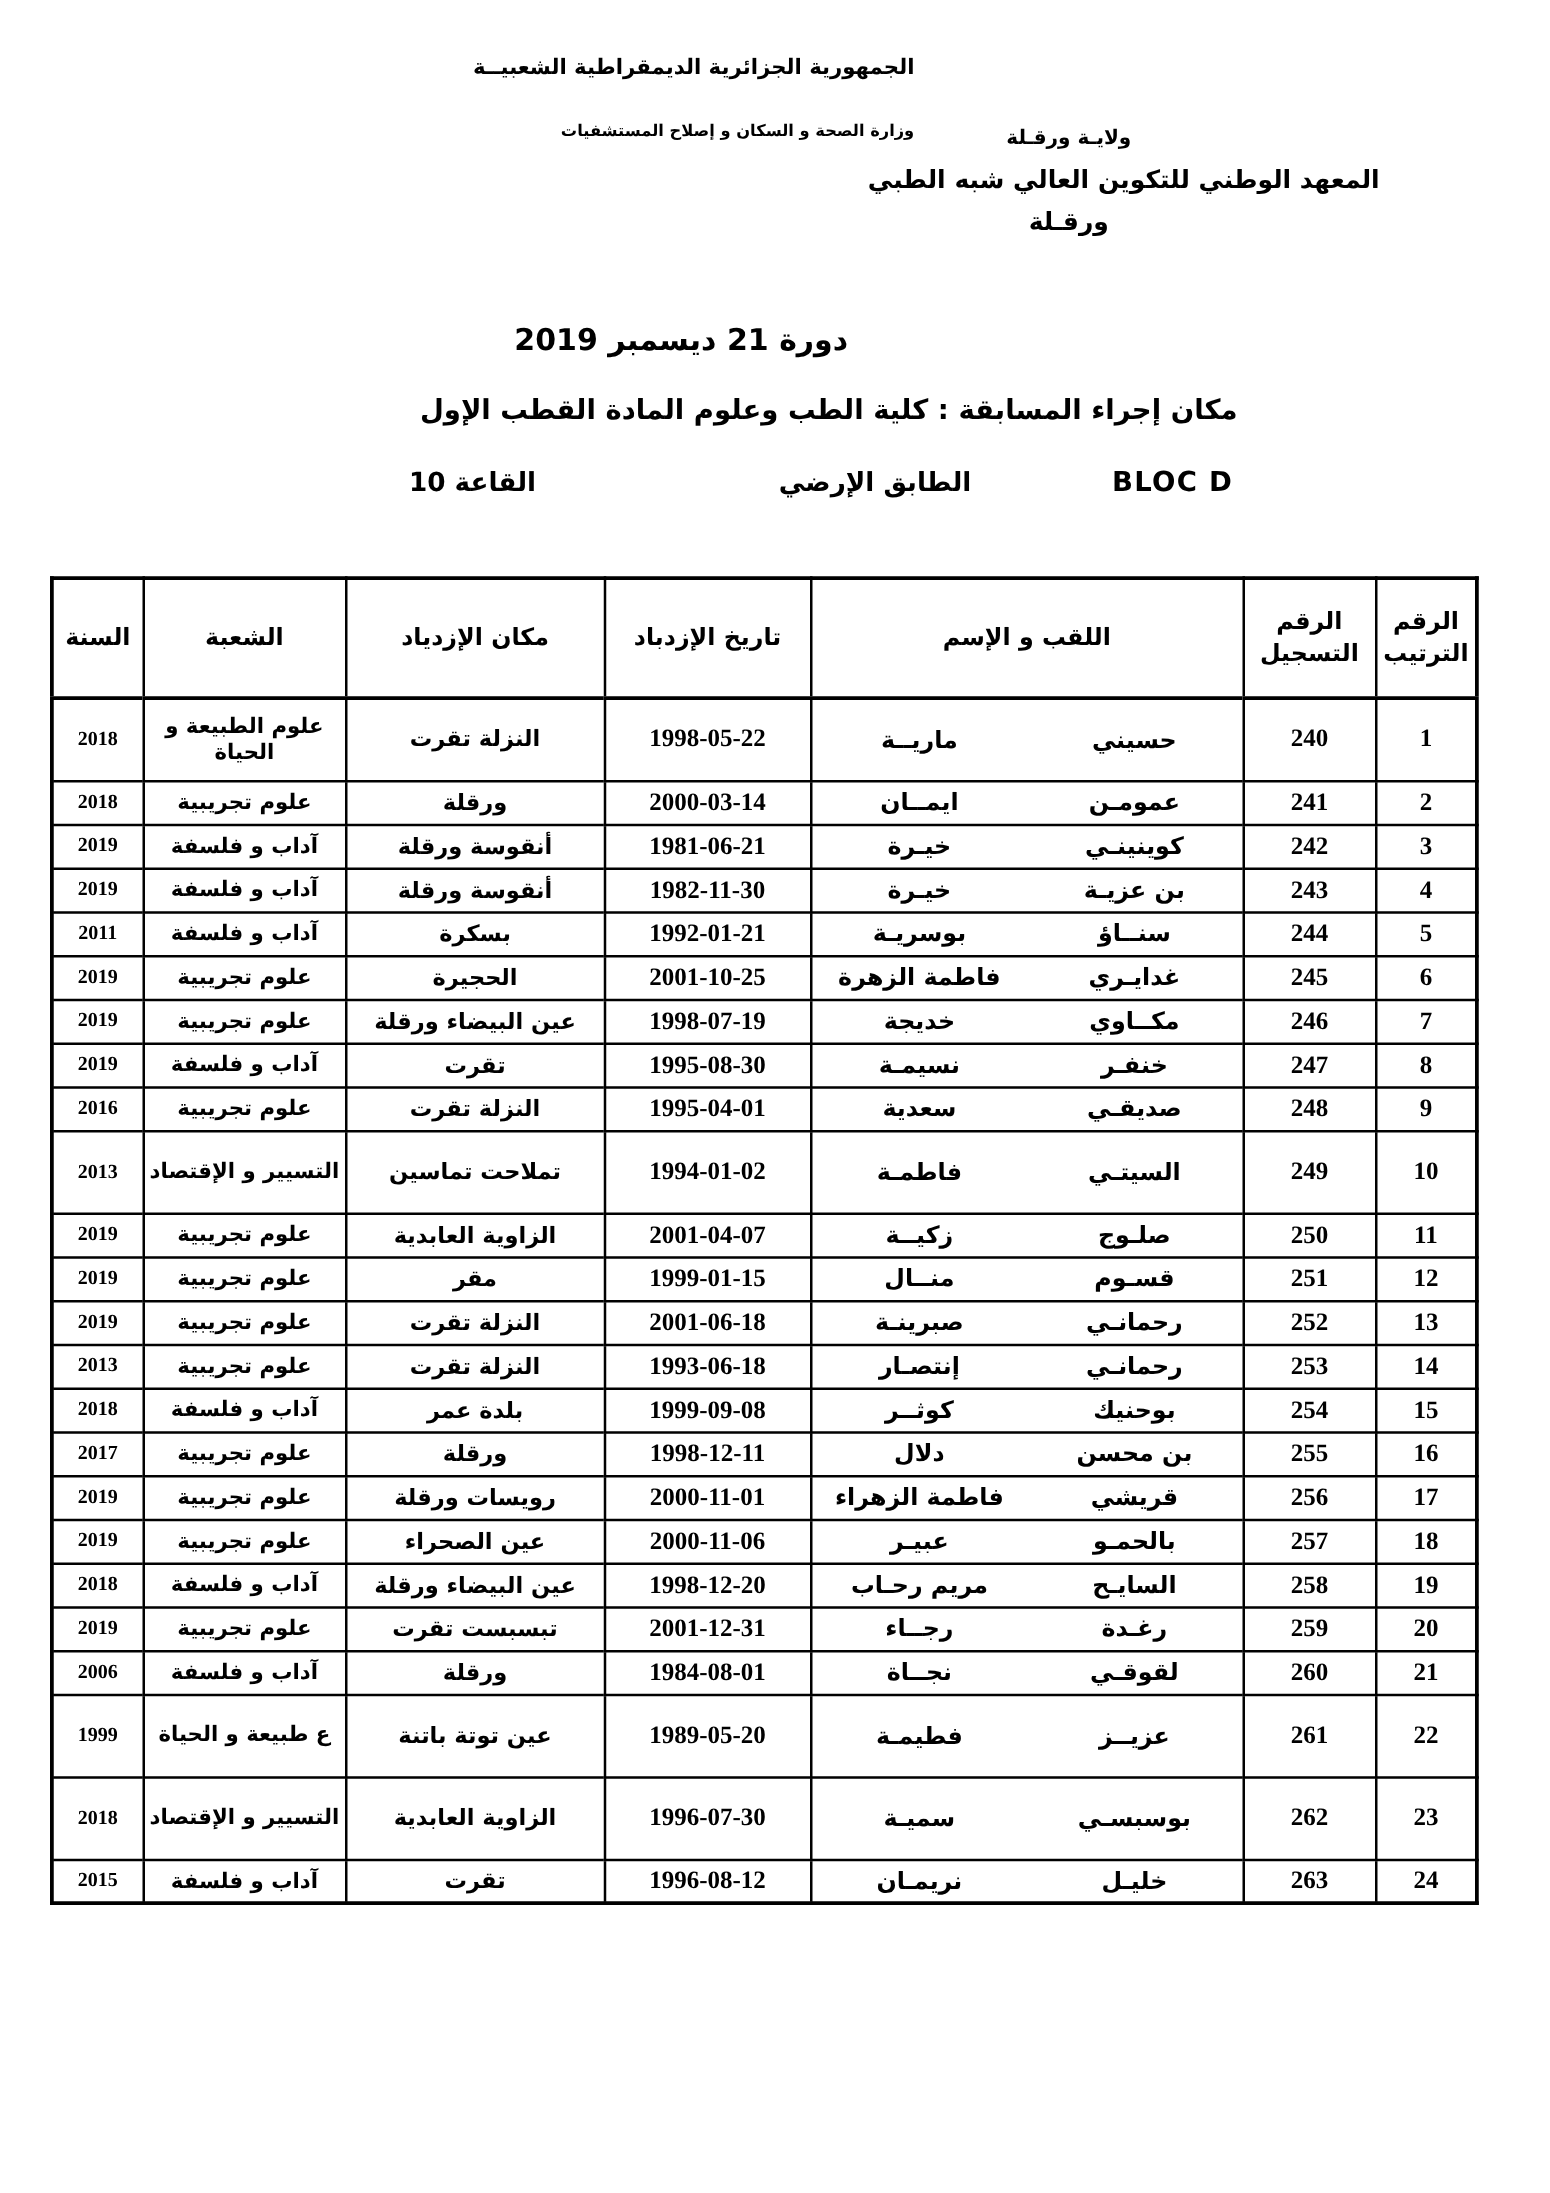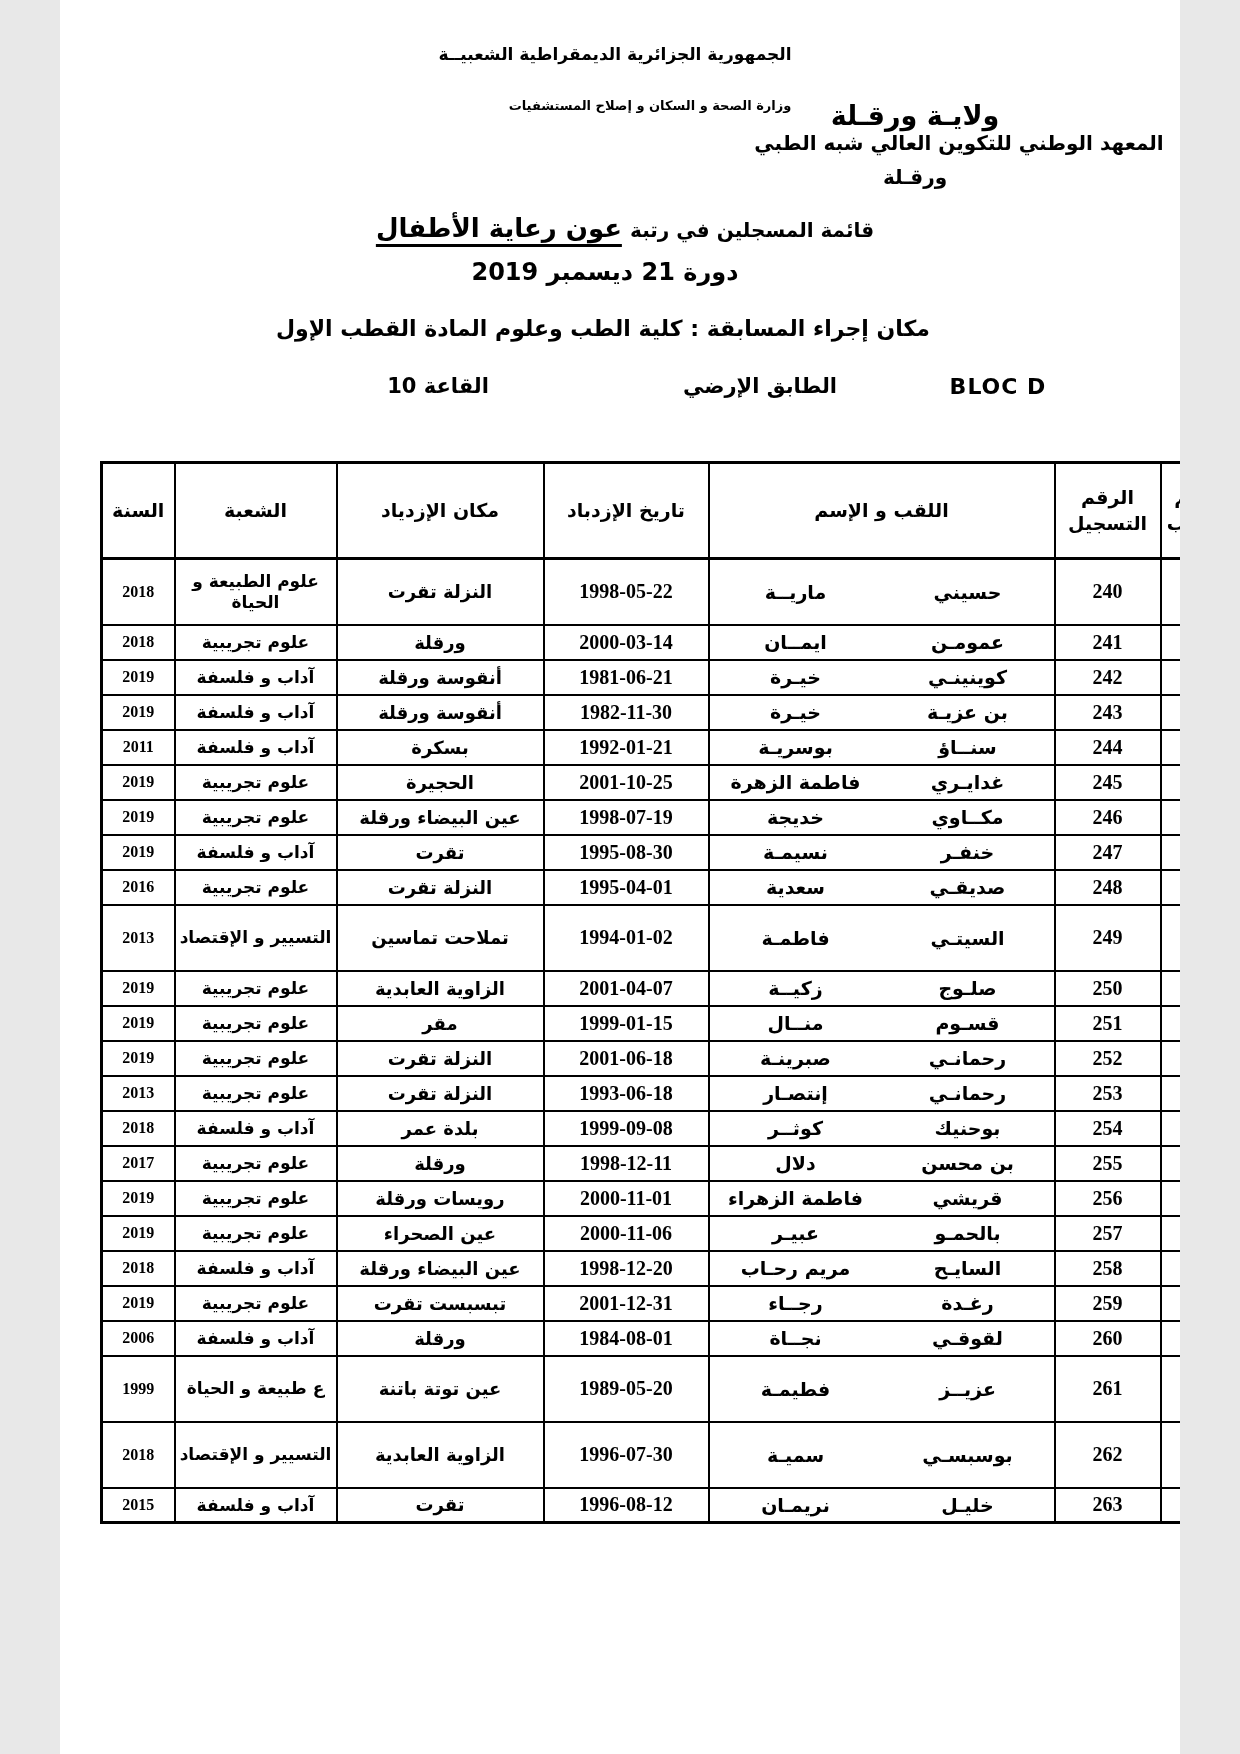--- a/index.html
+++ b/index.html
@@ -1,25 +1,25 @@
 <!DOCTYPE html>
 <html lang="ar" dir="rtl"><head>
 <meta charset="utf-8">
 <style>
   html,body { margin:0; padding:0; background:#e8e8e8; }
   .page {
-    position:relative; width:1120px; height:1754px; margin:0 auto;
+    position:relative; width:1240px; height:1754px; margin:0 auto;
     background:#ffffff; color:#000; direction:rtl;
     font-family:"DejaVu Sans", sans-serif; font-weight:bold; overflow:hidden;
   }
   .abs { position:absolute; white-space:nowrap; }
 
   .republic  { top:44px;  left:555px; transform:translateX(-50%); font-size:17px; }
   .ministry  { top:74px;  left:590px; transform:translateX(-50%); font-size:13px;margin-top:24px; }
-  .wilaya    { top:100px; left:855px; transform:translateX(-50%); font-size:27px; }
+  .wilaya    { top:100px; left:855px; transform:translateX(-50%); font-size:16px; }
   .institute { top:131px; left:862px; transform:translateX(-50%); font-size:20px;margin-left:37px; }
   .city      { top:165px; left:855px; transform:translateX(-50%); font-size:20px; }
 
   .title-line { top:213px; left:565px; transform:translateX(-50%); font-size:20px; }
   .rank-name  { font-size:26px; border-bottom:3px solid #000; padding-bottom:1px; margin-inline-start:8px; }
   .session    { top:258px; left:545px; transform:translateX(-50%); font-size:24px; }
   .location   { top:316px; right:250px; font-size:22px; }
 
   .venue-room  { top:374px; left:378px; transform:translateX(-50%); font-size:21px; }
   .venue-floor { top:374px; left:668px; transform:translateX(-50%); font-size:21px;margin-left:32px; }
@@ -52,23 +52,20 @@
 <body>
 
 <div class="page">
 
   <div class="abs republic">الجمهورية الجزائرية  الديمقراطية الشعبيــة</div>
   <div class="abs ministry">وزارة الصحة و السكان و إصلاح المستشفيات</div>
   <div class="abs wilaya">ولايـة ورقـلة</div>
   <div class="abs institute">المعهد الوطني للتكوين العالي شبه الطبي</div>
   <div class="abs city">ورقـلة</div>
 
-  <div class="abs title-line">
-    <span>قائمة المسجلين في رتبة</span><span class="rank-name">عون رعاية الأطفال</span>
-  </div>
   <div class="abs session">دورة 21 ديسمبر 2019</div>
   <div class="abs location">مكان إجراء المسابقة : كلية الطب وعلوم المادة القطب الإول</div>
 
   <div class="abs venue-room">القاعة 10</div>
   <div class="abs venue-floor">الطابق الإرضي</div>
   <div class="abs venue-bloc">BLOC D</div>
 
   <table class="roster">
     <colgroup>
       <col style="width:81px">

